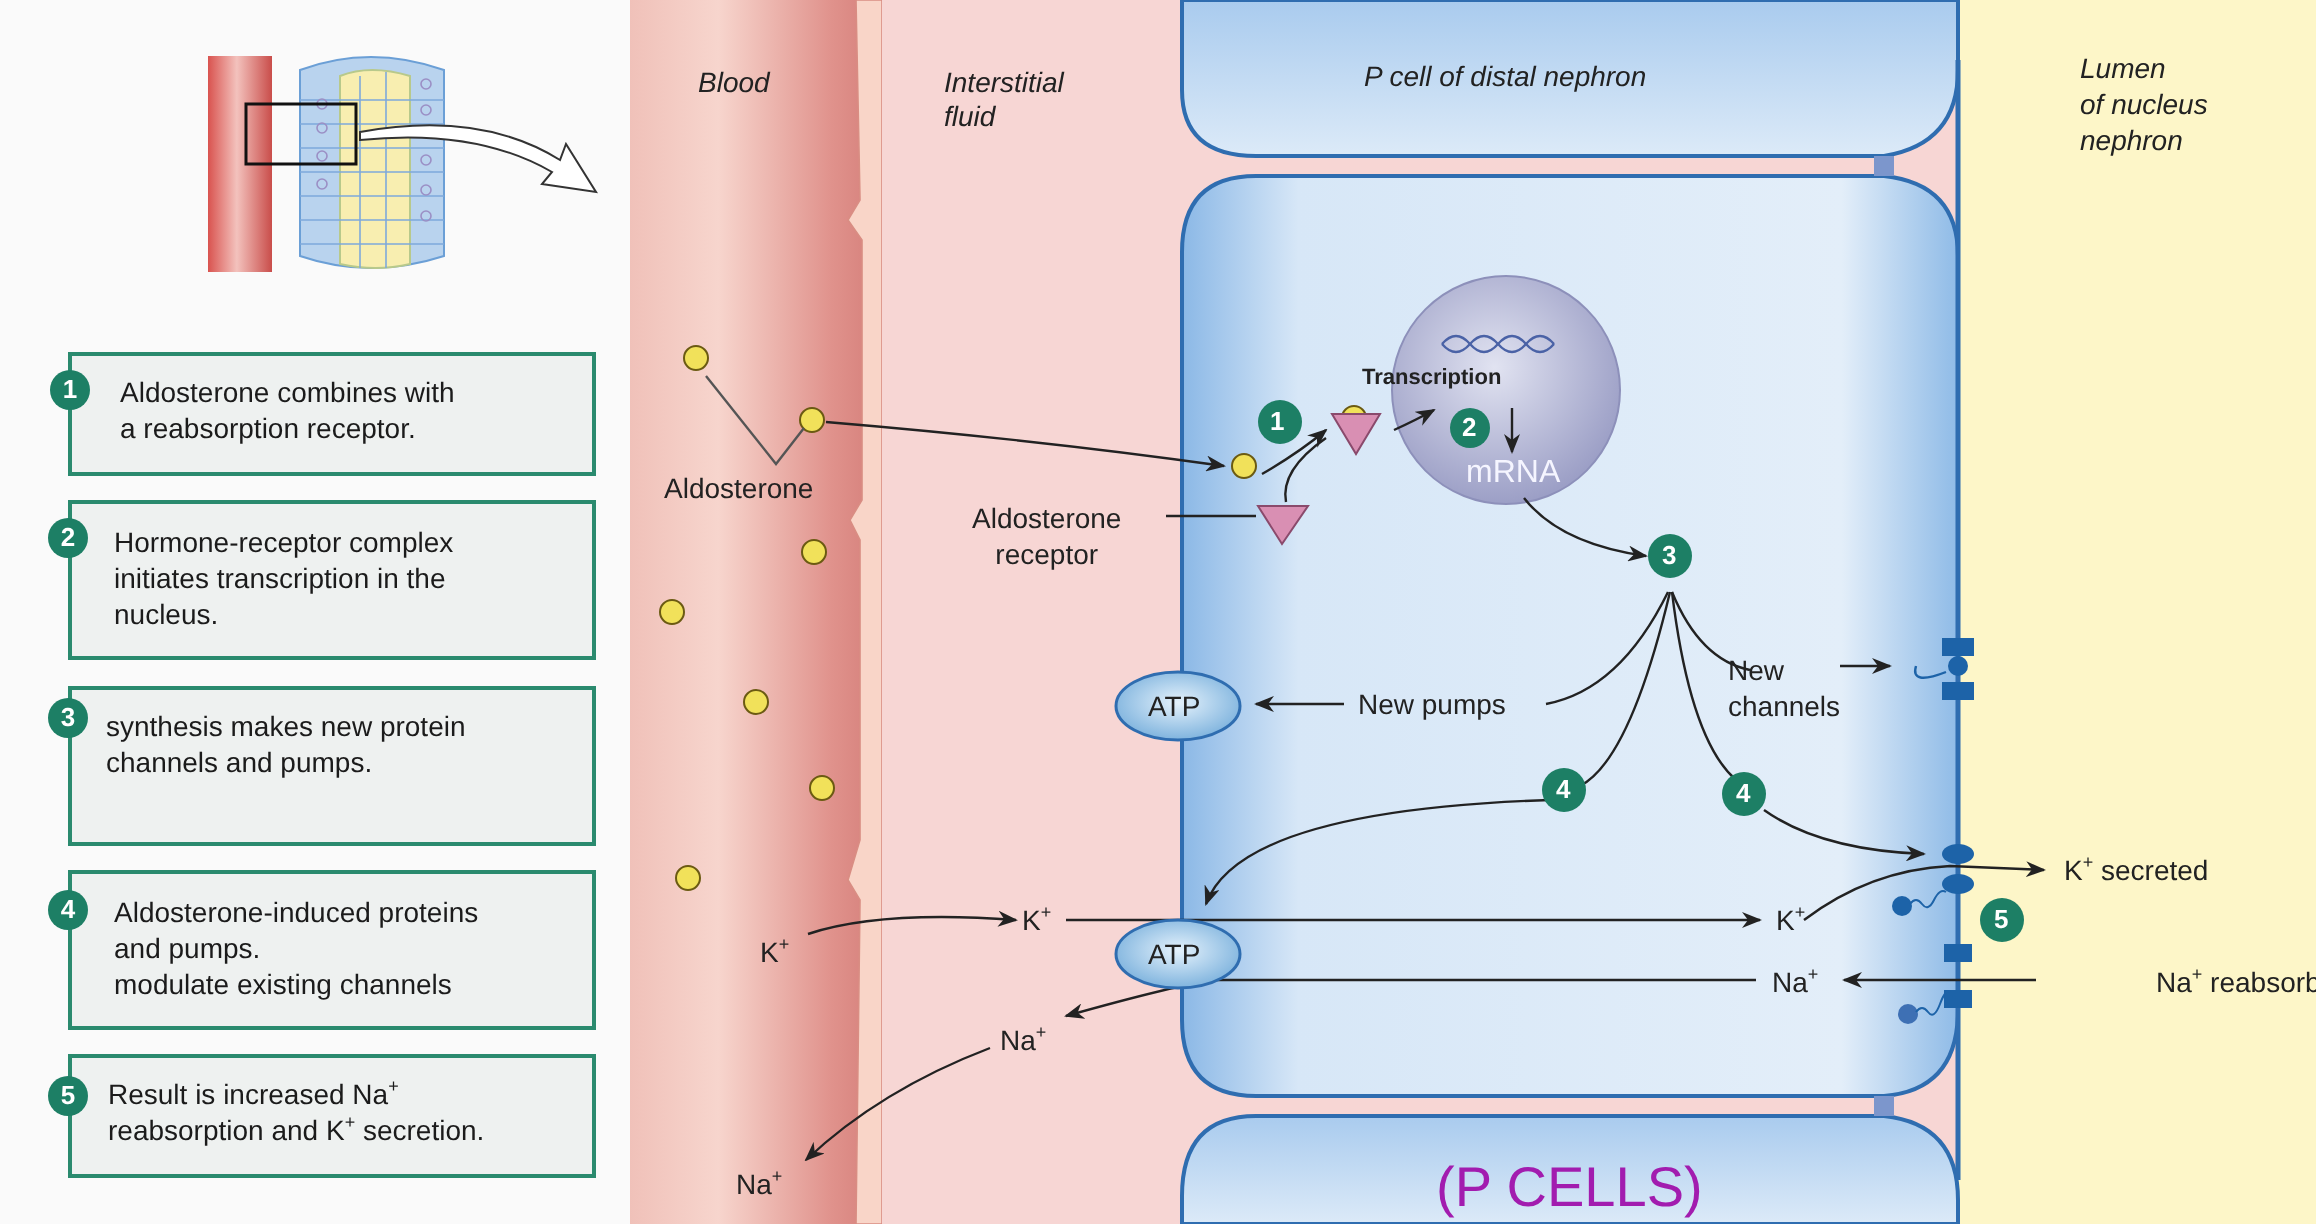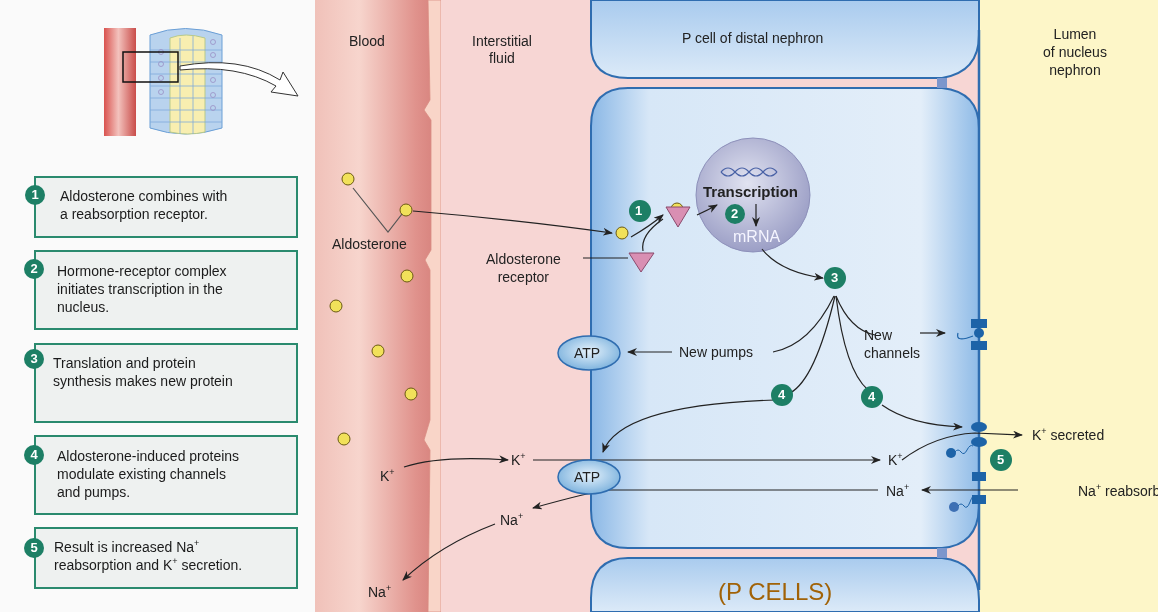--- a/index.html
+++ b/index.html
@@ -3,21 +3,21 @@
 <meta charset="utf-8">
 <style>
   html, body { margin: 0; padding: 0; }
   body { width: 1158px; height: 612px; overflow: hidden; background: #f7f7f7; font-family: "Liberation Sans", sans-serif; }
   #stage { position: absolute; left: 0; top: 0; width: 1158px; height: 612px; }
   .left-panel { position: absolute; left: 0; top: 0; width: 315px; height: 612px; background: #fafafa; }
   .step-box { position: absolute; left: 34px; width: 264px; border: 2px solid #2a8a6e; background: #eef1f0; box-sizing: border-box; }
   .step-num { position: absolute; width: 20px; height: 20px; border-radius: 50%; background: #1d7f65; color: #fff; font-weight: bold; font-size: 13px; text-align: center; line-height: 20px; }
   .step-text { position: absolute; font-size: 14px; line-height: 18px; color: #1b1b1b; }
   .lbl { position: absolute; font-size: 14px; color: #222; white-space: nowrap; }
-  .lbl-it { text-align: center; }
+  .lbl-it { font-style: italic; text-align: left; }
   sup { font-size: 9px; vertical-align: 6px; line-height: 0; }
 </style>
 </head>
 <body>
 
 <div id="stage">
 
   <div class="left-panel">
 
     <svg style="position:absolute;left:0;top:0" width="315" height="160">
@@ -70,30 +70,30 @@
     <div class="step-num" style="left:24px;top:259px">2</div>
     <div class="step-text" style="left:57px;top:262px">
       <div>Hormone-receptor complex</div>
       <div>initiates transcription in the</div>
       <div>nucleus.</div>
     </div>
 
     <div class="step-box" style="top:343px;height:80px"></div>
     <div class="step-num" style="left:24px;top:349px">3</div>
     <div class="step-text" style="left:53px;top:354px">
-      <div>Translation and protein</div>
       <div>synthesis makes new protein</div>
+      <div>channels and pumps.</div>
     </div>
 
     <div class="step-box" style="top:435px;height:80px"></div>
     <div class="step-num" style="left:24px;top:445px">4</div>
     <div class="step-text" style="left:57px;top:447px">
       <div>Aldosterone-induced proteins</div>
+      <div>and pumps.</div>
       <div>modulate existing channels</div>
-      <div>and pumps.</div>
     </div>
 
     <div class="step-box" style="top:527px;height:62px"></div>
     <div class="step-num" style="left:24px;top:538px">5</div>
     <div class="step-text" style="left:54px;top:538px">
       <div><span>Result is increased Na</span><sup>+</sup></div>
       <div><span>reabsorption and K</span><sup>+</sup><span> secretion.</span></div>
     </div>
   </div>
 
@@ -229,33 +229,33 @@
     <div>Lumen</div>
     <div>of nucleus</div>
     <div>nephron</div>
   </div>
 
   <div class="lbl" style="left:332px;top:236px">Aldosterone</div>
   <div class="lbl" style="left:486px;top:250px;text-align:center;line-height:18px">
     <div>Aldosterone</div>
     <div>receptor</div>
   </div>
-  <div class="lbl" style="left:703px;top:183px;font-weight:bold;font-size:15px">Transcription</div>
+  <div class="lbl" style="left:681px;top:183px;font-weight:bold;font-size:11px">Transcription</div>
   <div class="lbl" style="left:733px;top:228px;font-size:16px;color:#f5f5ff">mRNA</div>
   <div class="lbl" style="left:574px;top:345px">ATP</div>
   <div class="lbl" style="left:574px;top:469px">ATP</div>
   <div class="lbl" style="left:679px;top:344px">New pumps</div>
   <div class="lbl" style="left:864px;top:326px;text-align:left;line-height:18px">
     <div>New</div>
     <div>channels</div>
   </div>
 
   <div class="lbl" style="left:380px;top:468px"><span>K</span><sup>+</sup></div>
   <div class="lbl" style="left:511px;top:452px"><span>K</span><sup>+</sup></div>
   <div class="lbl" style="left:888px;top:452px"><span>K</span><sup>+</sup></div>
   <div class="lbl" style="left:1032px;top:427px"><span>K</span><sup>+</sup><span> secreted</span></div>
   <div class="lbl" style="left:886px;top:483px"><span>Na</span><sup>+</sup></div>
   <div class="lbl" style="left:1078px;top:483px"><span>Na</span><sup>+</sup><span> reabsorbed</span></div>
   <div class="lbl" style="left:500px;top:512px"><span>Na</span><sup>+</sup></div>
   <div class="lbl" style="left:368px;top:584px"><span>Na</span><sup>+</sup></div>
 
-  <div class="lbl" style="left:718px;top:578px;font-size:24px;color:#a16207">(P CELLS)</div>
+  <div class="lbl" style="left:718px;top:578px;font-size:28px;color:#a21caf">(P CELLS)</div>
 </div>
 
 </body></html>

